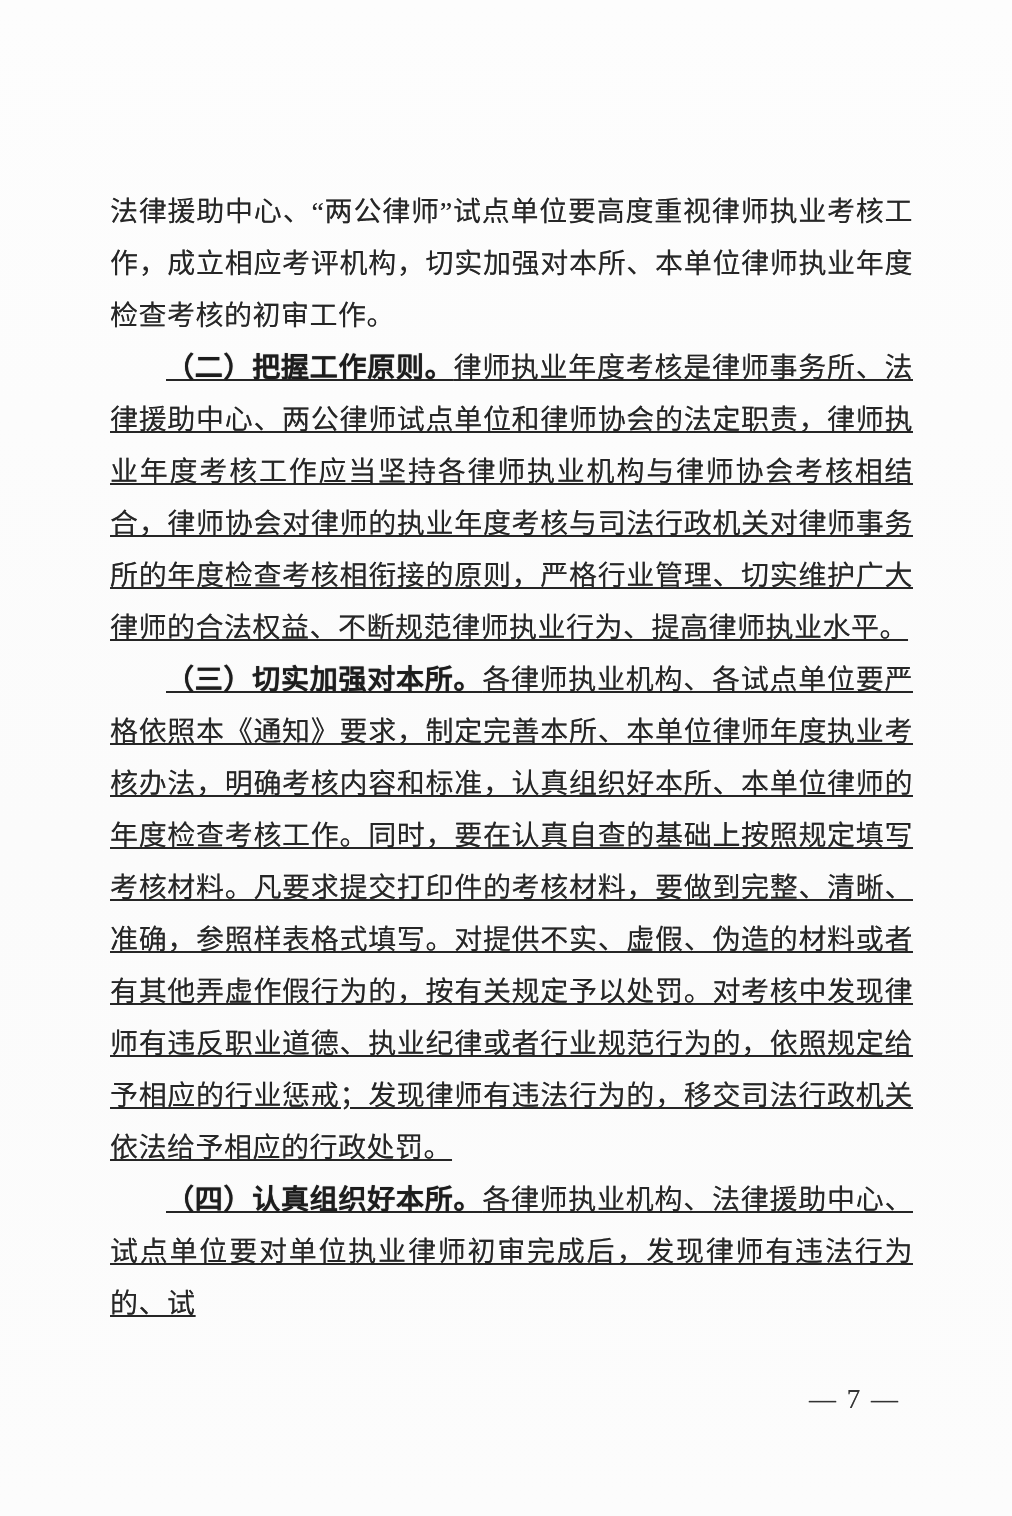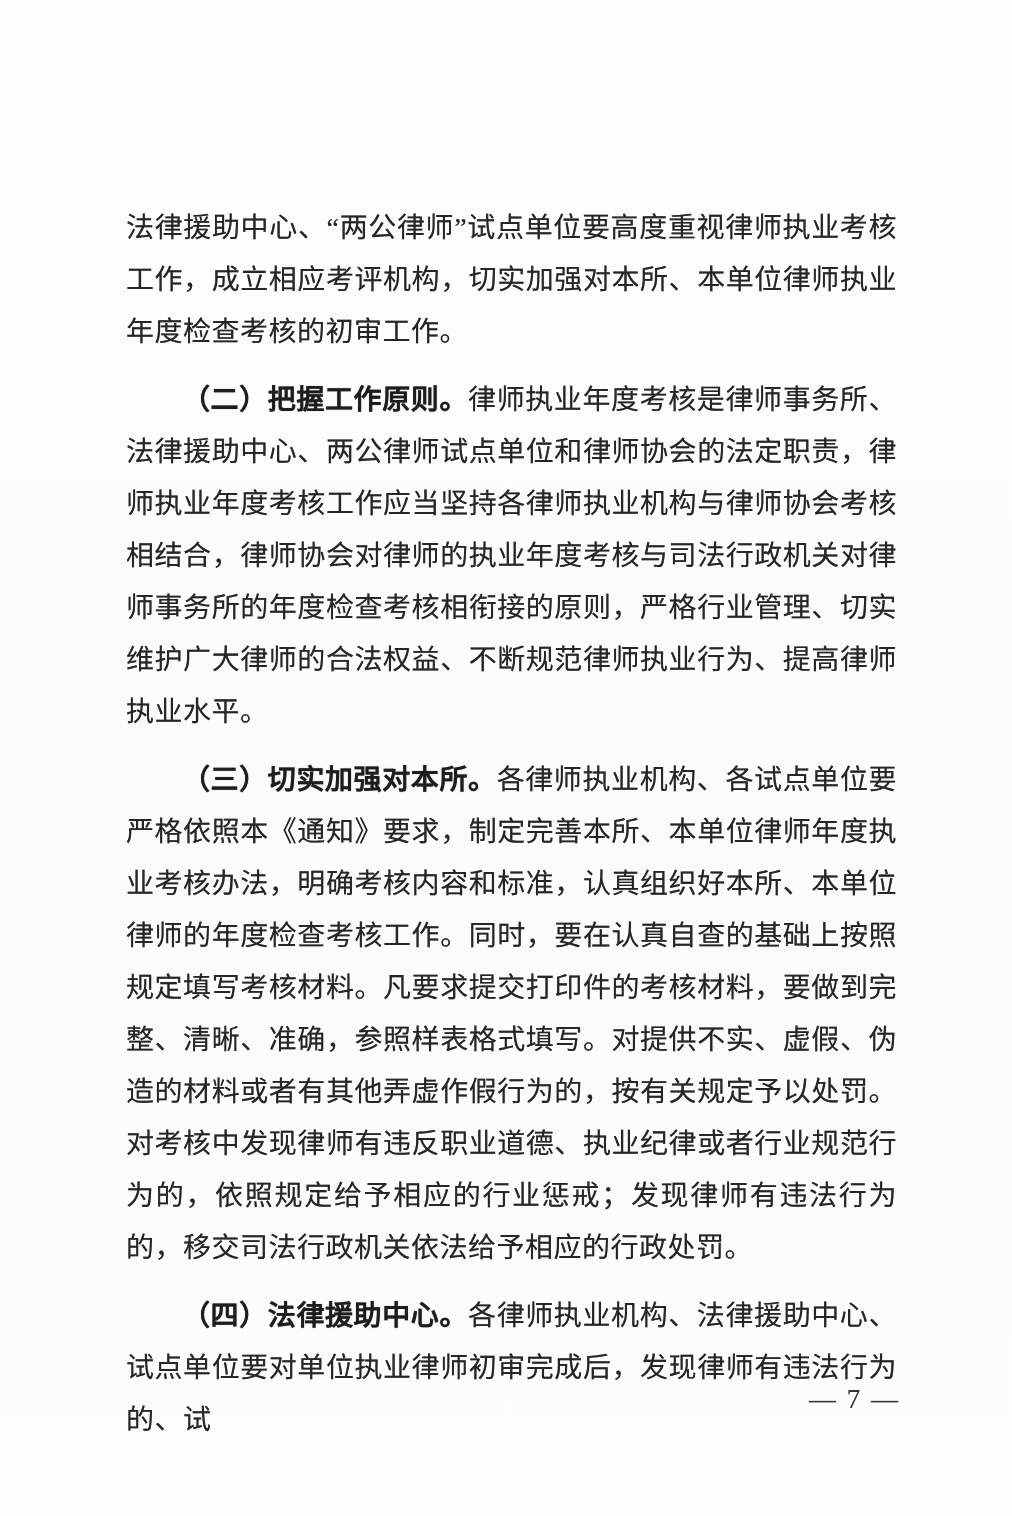--- a/index.html
+++ b/index.html
@@ -27,25 +27,26 @@
     color: #262626;
     font-size: 28px;
     line-height: 52px;
     text-align: justify;
     text-justify: inter-ideograph;
     letter-spacing: 0.5px;
     
     text-shadow: 0 0 0.6px rgba(40,40,40,0.55);
   }
   .para {
-    margin: 16px;
+    margin: 0;
     padding: 0;
   }
   .para.indent {
     text-indent: 2em;
+    text-decoration: underline;
   }
   .para .lead {
     font-weight: 700;
     color: #1d1d1d;
     text-shadow: 0 0 0.8px rgba(20,20,20,0.7);
   }
   .page-number {
     position: absolute;
     top: 1384px;
     right: 112px;
@@ -63,19 +64,19 @@
 <div class="page">
 
   <div class="doc-body">
 
     <p class="para"><span class="lead"></span><span>法律援助中心、“两公律师”试点单位要高度重视律师执业考核工作，成立相应考评机构，切实加强对本所、本单位律师执业年度检查考核的初审工作。</span></p>
 
     <p class="para indent"><span class="lead">（二）把握工作原则。</span><span>律师执业年度考核是律师事务所、法律援助中心、两公律师试点单位和律师协会的法定职责，律师执业年度考核工作应当坚持各律师执业机构与律师协会考核相结合，律师协会对律师的执业年度考核与司法行政机关对律师事务所的年度检查考核相衔接的原则，严格行业管理、切实维护广大律师的合法权益、不断规范律师执业行为、提高律师执业水平。</span></p>
 
     <p class="para indent"><span class="lead">（三）切实加强对本所。</span><span>各律师执业机构、各试点单位要严格依照本《通知》要求，制定完善本所、本单位律师年度执业考核办法，明确考核内容和标准，认真组织好本所、本单位律师的年度检查考核工作。同时，要在认真自查的基础上按照规定填写考核材料。凡要求提交打印件的考核材料，要做到完整、清晰、准确，参照样表格式填写。对提供不实、虚假、伪造的材料或者有其他弄虚作假行为的，按有关规定予以处罚。对考核中发现律师有违反职业道德、执业纪律或者行业规范行为的，依照规定给予相应的行业惩戒；发现律师有违法行为的，移交司法行政机关依法给予相应的行政处罚。</span></p>
 
-    <p class="para indent"><span class="lead">（四）法律援助中心。</span><span>各律师执业机构、法律援助中心、试点单位要对单位执业律师初审完成后，发现律师有违法行为的、试</span></p>
+    <p class="para indent"><span class="lead">（四）认真组织好本所。</span><span>各律师执业机构、法律援助中心、试点单位要对单位执业律师初审完成后，发现律师有违法行为的、试</span></p>
 
   </div>
 
   <div class="page-number">— 7 —</div>
 
 </div>
 
 </body></html>

